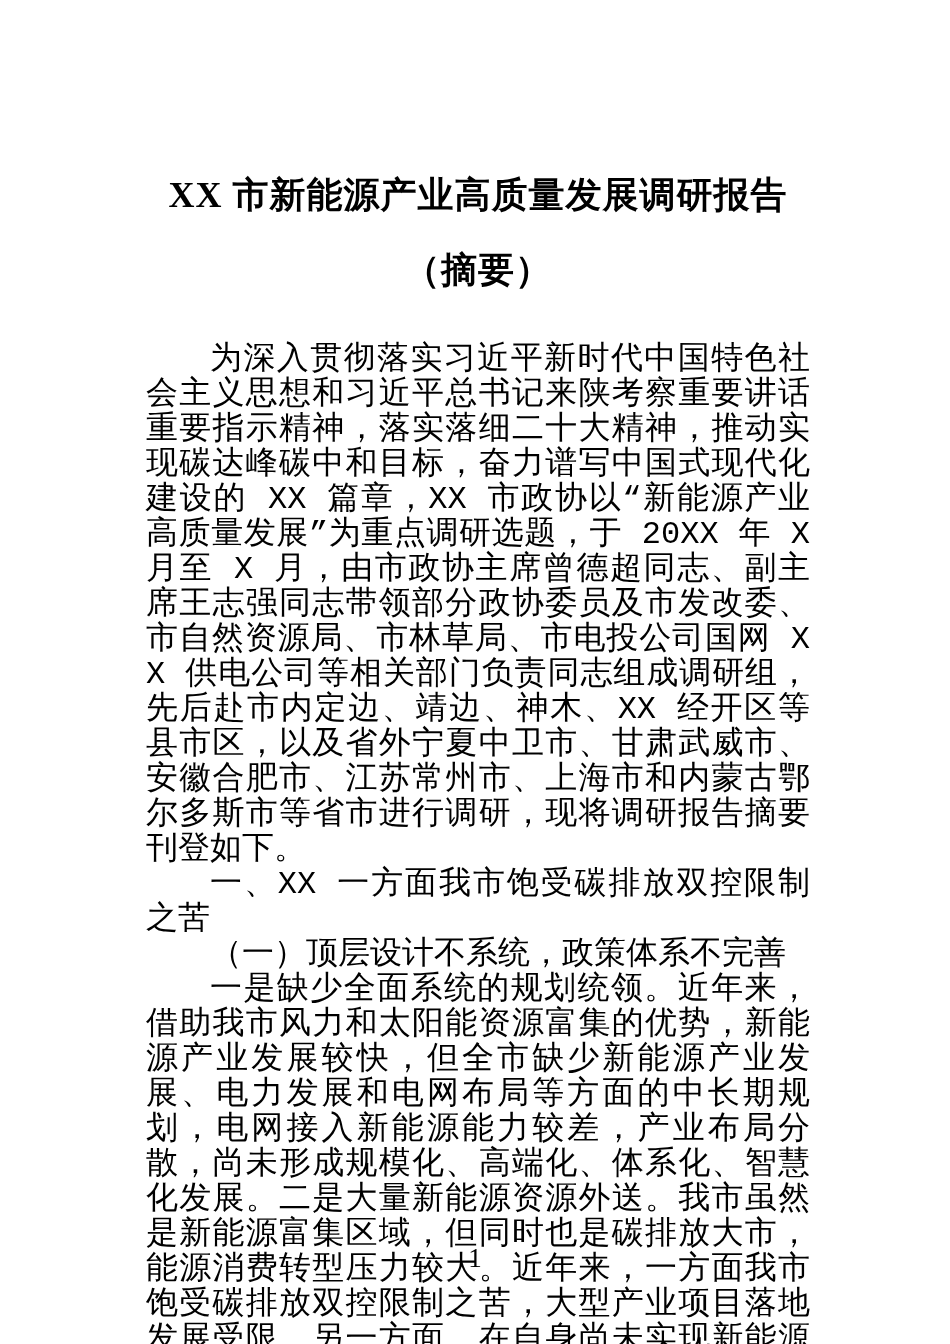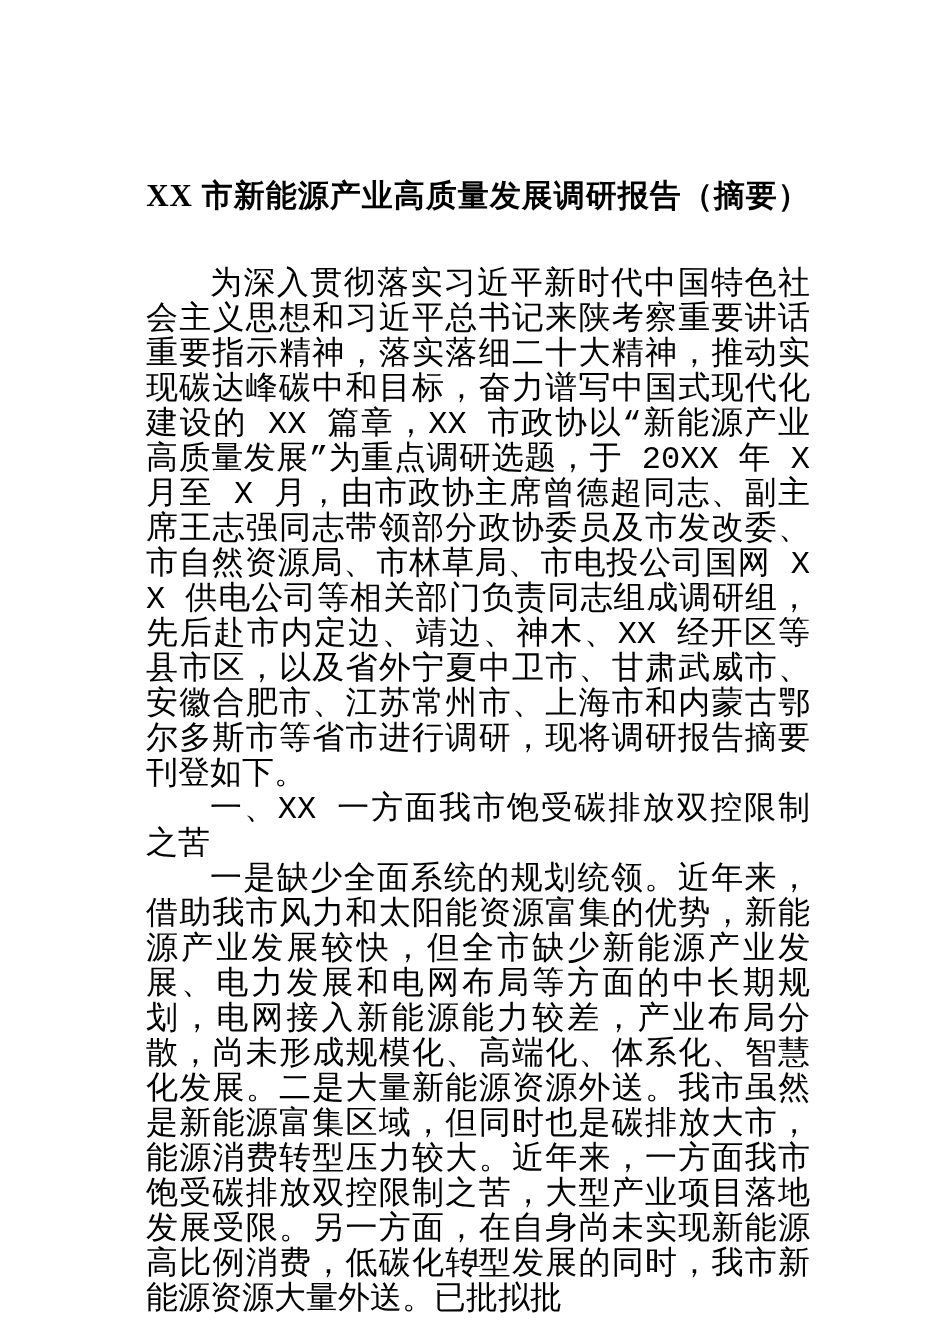--- a/index.html
+++ b/index.html
@@ -13,21 +13,21 @@
     height: 1344px;
     background: #ffffff;
     box-sizing: border-box;
     padding: 158px 140px 0 146px;
     font-family: "Liberation Serif", "DejaVu Serif", serif;
     color: #000000;
     overflow: hidden;
   }
   .doc-title {
     margin: 0 0 34px 0;
-    font-size: 31px;
+    font-size: 36px;
     font-weight: bold;
     line-height: 75px;
     text-align: center;
     letter-spacing: 1px;
   }
   .doc-body p {
     margin: 0;
     font-size: 32px;
     line-height: 35px;
     text-align: justify;
@@ -48,18 +48,19 @@
 </head>
 <body>
 
 <div class="page" style="background: rgb(255, 255, 255); color: rgb(0, 0, 0);">
 
   <h1 class="doc-title">XX 市新能源产业高质量发展调研报告（摘要）</h1>
 
   <div class="doc-body">
     <p>为深入贯彻落实习近平新时代中国特色社会主义思想和习近平总书记来陕考察重要讲话重要指示精神，落实落细二十大精神，推动实现碳达峰碳中和目标，奋力谱写中国式现代化建设的 XX 篇章，XX 市政协以“新能源产业高质量发展”为重点调研选题，于 20XX 年 X 月至 X 月，由市政协主席曾德超同志、副主席王志强同志带领部分政协委员及市发改委、市自然资源局、市林草局、市电投公司国网 XX 供电公司等相关部门负责同志组成调研组，先后赴市内定边、靖边、神木、XX 经开区等县市区，以及省外宁夏中卫市、甘肃武威市、安徽合肥市、江苏常州市、上海市和内蒙古鄂尔多斯市等省市进行调研，现将调研报告摘要刊登如下。</p>
     <p>一、XX 一方面我市饱受碳排放双控限制之苦</p>
+    <p>（一）顶层设计不系统，政策体系不完善</p>
     <p>一是缺少全面系统的规划统领。近年来，借助我市风力和太阳能资源富集的优势，新能源产业发展较快，但全市缺少新能源产业发展、电力发展和电网布局等方面的中长期规划，电网接入新能源能力较差，产业布局分散，尚未形成规模化、高端化、体系化、智慧化发展。二是大量新能源资源外送。我市虽然是新能源富集区域，但同时也是碳排放大市，能源消费转型压力较大。近年来，一方面我市饱受碳排放双控限制之苦，大型产业项目落地发展受限。另一方面，在自身尚未实现新能源高比例消费，低碳化转型发展的同时，我市新能源资源大量外送。已批拟批</p>
   </div>
 
   <div class="page-number">1</div>
 
 </div>
 
 </body></html>

